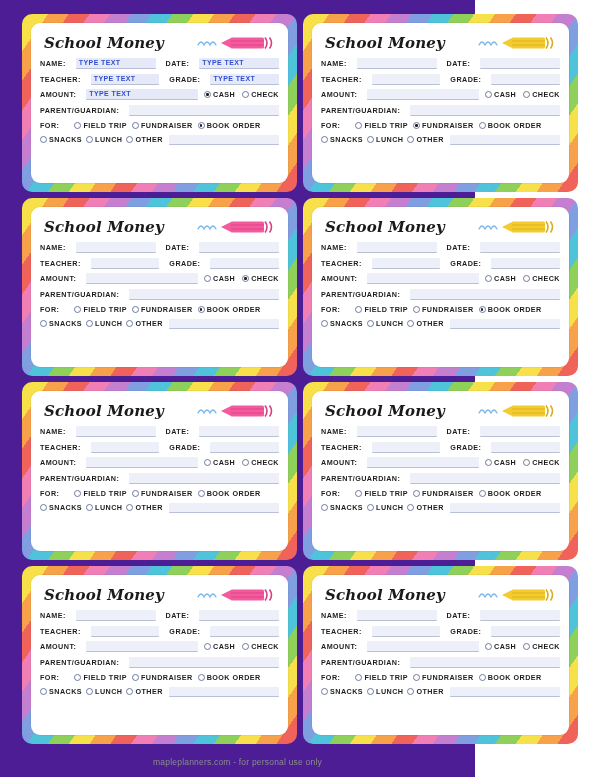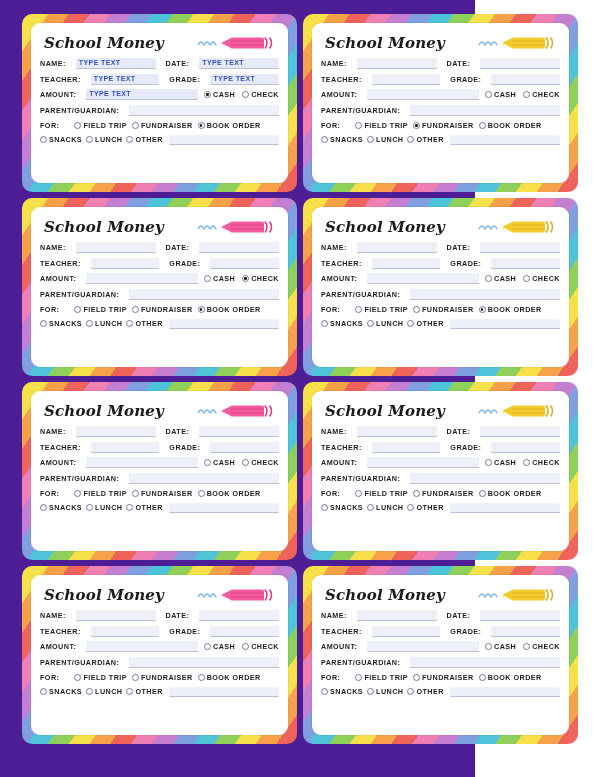--- a/index.html
+++ b/index.html
@@ -908,13 +908,14 @@
               <span class="opt">
                 <span class="radio"></span>
                 <span>OTHER</span>
               </span>
               <span class="other-line"></span>
             </div>
           </div>
         </div>
       </div>
     </div>
+  <div class="footer">mapleplanners.com - for personal use only</div>
 </div>
 
 </body></html>

